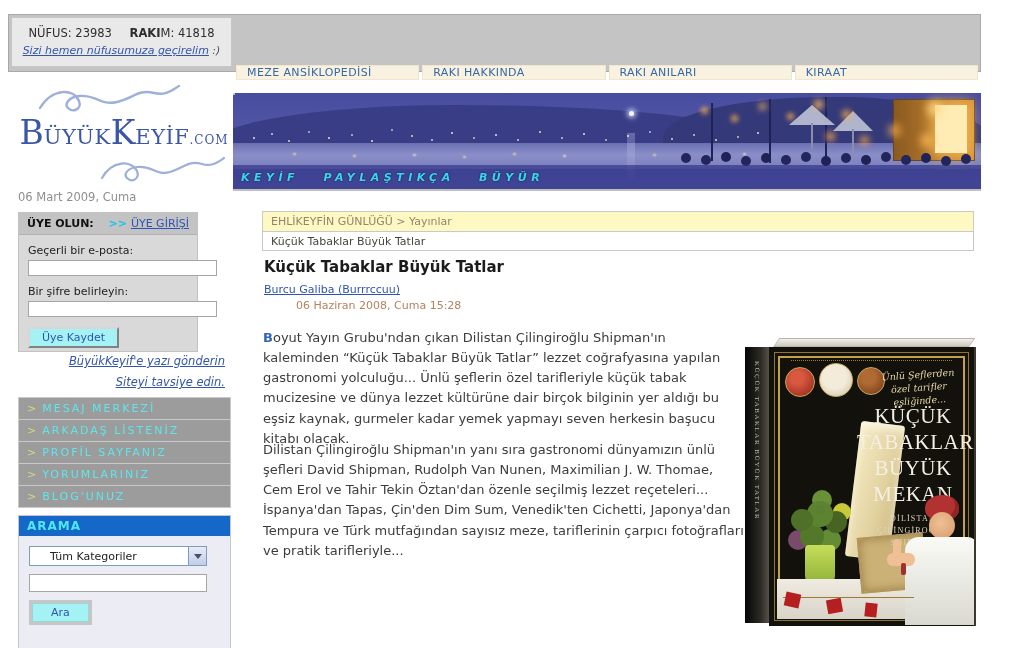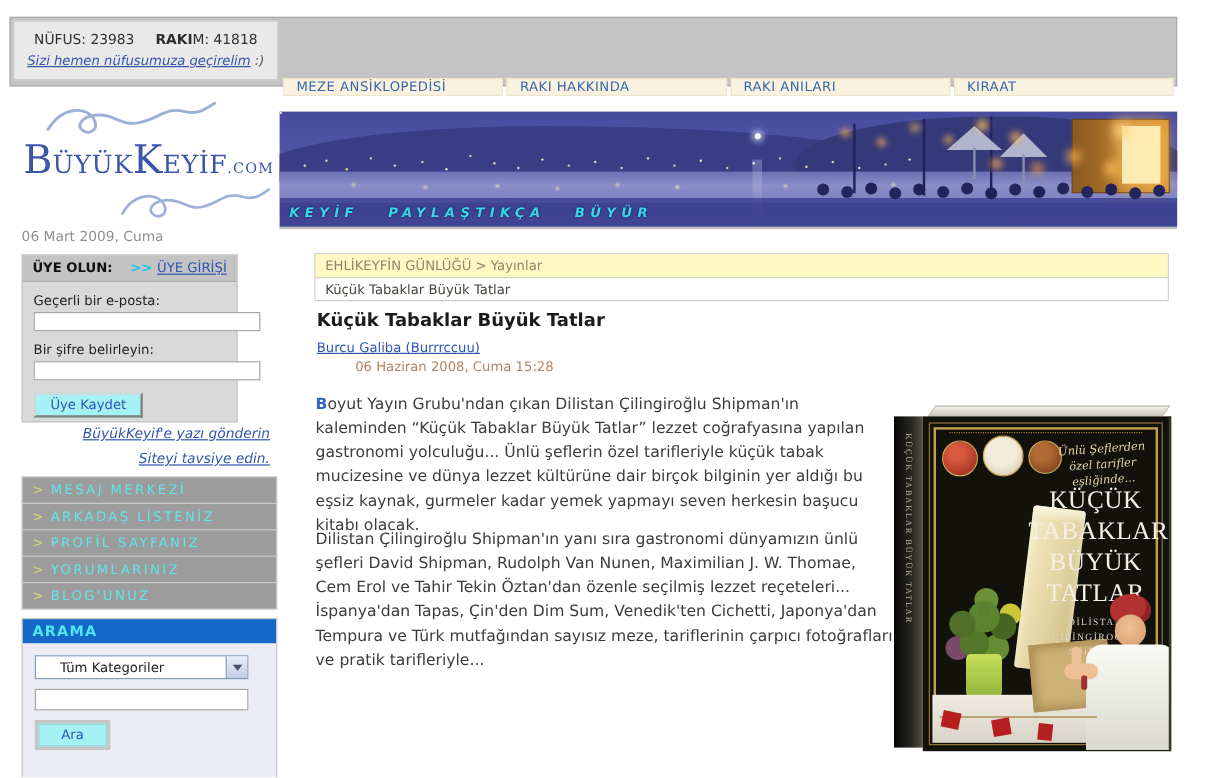--- a/index.html
+++ b/index.html
@@ -277,21 +277,21 @@
       </div>
       <div class="cheese"></div>
       <div class="flowers"></div>
       <div class="vase"></div>
       <div class="cloth"></div>
       <div class="pate"></div>
       <div class="bktitle">
         <div>KÜÇÜK</div>
         <div>TABAKLAR</div>
         <div>BÜYÜK</div>
-        <div>TATLAR</div>
+        <div>MEKAN</div>
       </div>
       <div class="bkauthor">
         <div>DİLİSTAN</div>
         <div>ÇİLİNGİROĞLU</div>
         <div>SHIPMAN</div>
       </div>
       <div class="bkpub"><span class="mark"></span><span>BOYUT</span></div>
       <div class="chef">
         <div class="turban"></div>
         <div class="face"></div>

